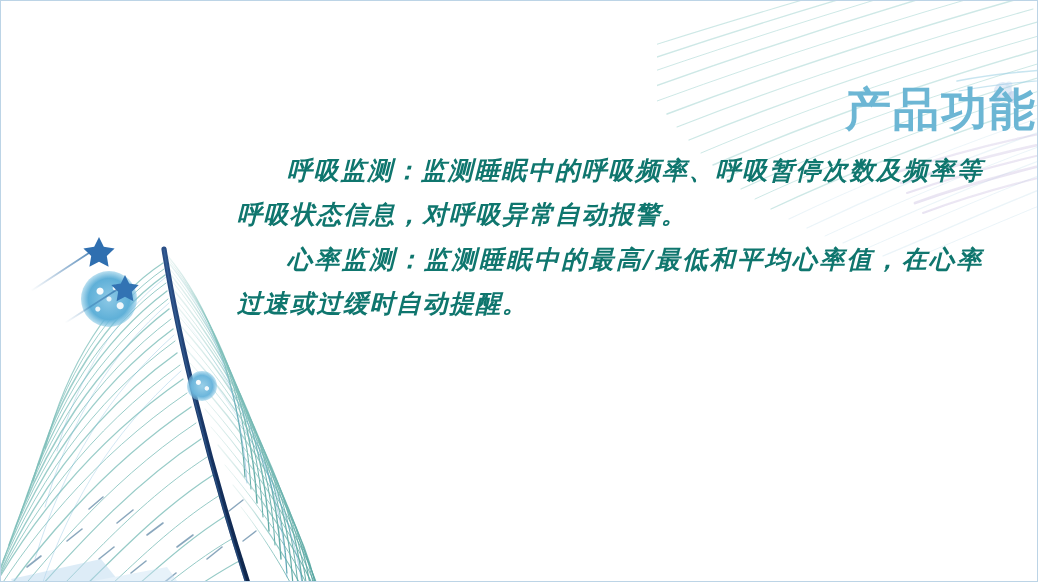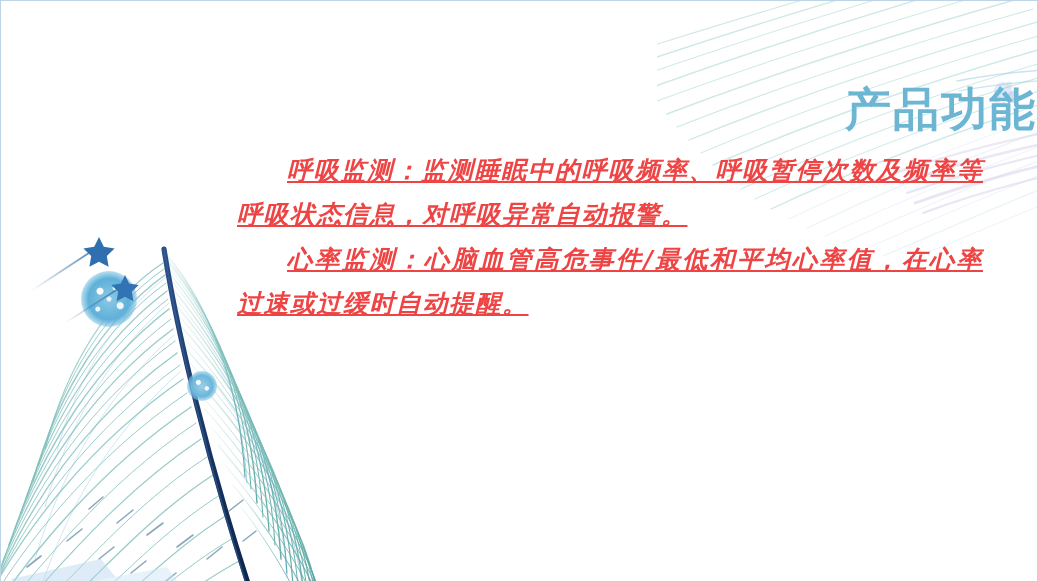--- a/index.html
+++ b/index.html
@@ -75,30 +75,29 @@
     font-family: "DejaVu Sans", "Liberation Sans", sans-serif;
   }
 
   
   #body-text {
     position: absolute;
     left: 236px;
     top: 148px;
     width: 746px;
     z-index: 4;
-    color: #ef4444;
+    color: #0f766e;
     font-size: 25px;
     line-height: 44px;
     font-family: "DejaVu Serif", "Liberation Serif", serif;
     font-weight: 700;
     font-style: italic;
     letter-spacing: 1.5px;
     text-align: justify;
     text-justify: inter-character;
-    text-decoration: underline;
   }
   #body-text p {
     margin: 0 0 1px 0;
     text-indent: 2em;
   }
   #body-text p:last-child { margin-bottom: 0; }
 </style>
 </head>
 <body>
 
@@ -295,16 +294,16 @@
       </linearGradient>
     </defs>
     <path d="M2 50 L 58 14" stroke="url(#trail2)" stroke-width="1.6" fill="none" stroke-linecap="round"></path>
     <path d="M62 2 l 4.2 8.6 9.5 1.4 -6.9 6.7 1.6 9.5 -8.4 -4.5 -8.4 4.5 1.6 -9.5 -6.9 -6.7 9.5 -1.4 z" fill="#3273b3"></path>
   </svg>
 
   <h1 id="page-title">产品功能</h1>
 
   <div id="body-text">
     <p>呼吸监测：监测睡眠中的呼吸频率、呼吸暂停次数及频率等呼吸状态信息，对呼吸异常自动报警。</p>
-    <p>心率监测：心脑血管高危事件/最低和平均心率值，在心率过速或过缓时自动提醒。</p>
+    <p>心率监测：监测睡眠中的最高/最低和平均心率值，在心率过速或过缓时自动提醒。</p>
   </div>
 
 </div>
 
 </body></html>

